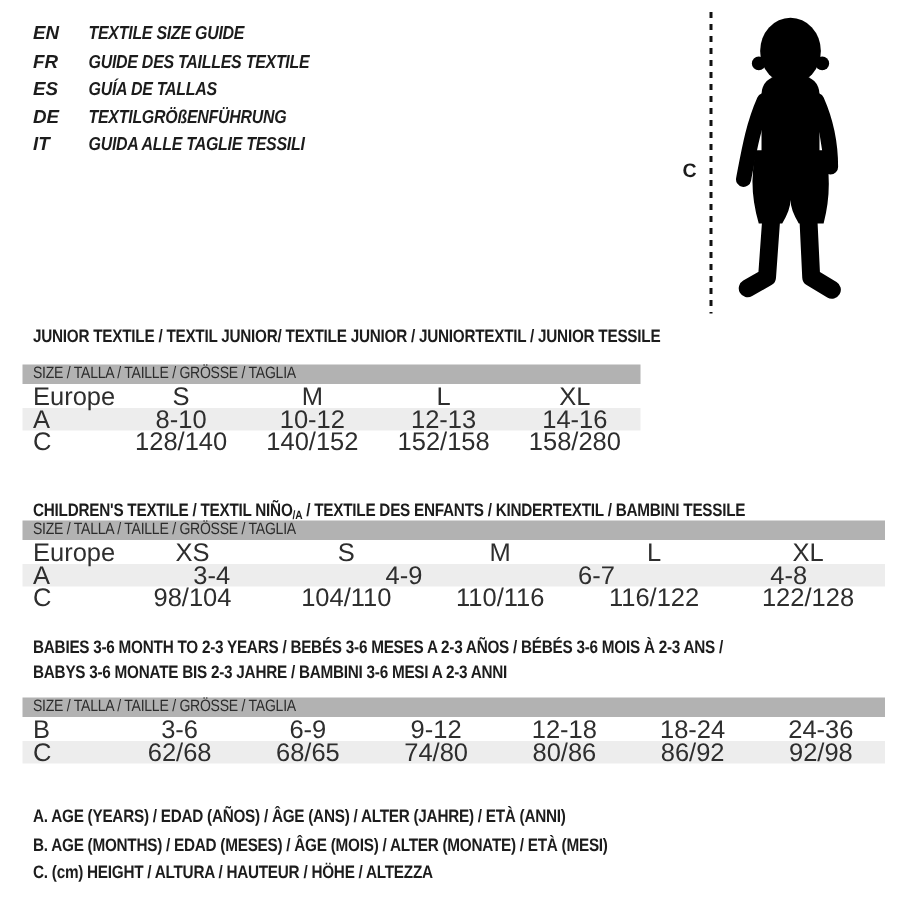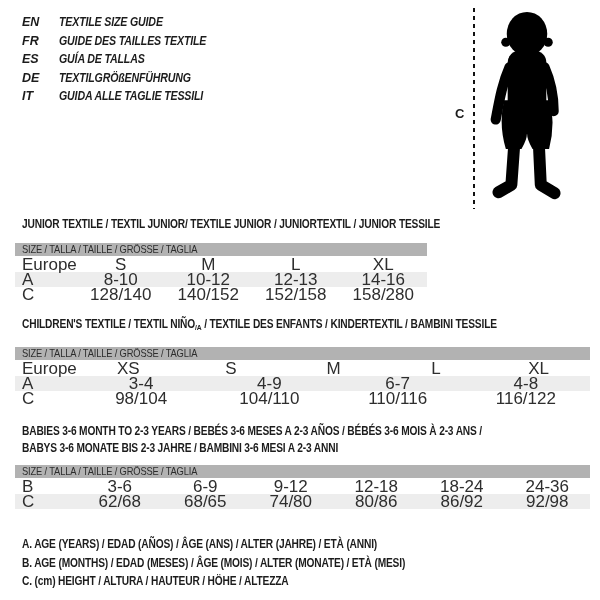--- a/index.html
+++ b/index.html
@@ -179,21 +179,21 @@
     </div>
     <div class="trow">
       <span class="lbl">C</span>
       <span class="val">128/140</span>
       <span class="val">140/152</span>
       <span class="val">152/158</span>
       <span class="val">158/280</span>
     </div>
   </div>
 
-  <div class="tbl-title" style="top:316px;">
+  <div class="tbl-title" style="top:332px;">
     <span class="cx"><span>CHILDREN'S TEXTILE / TEXTIL NIÑO</span><sub>/A</sub><span> / TEXTILE DES ENFANTS / KINDERTEXTIL / BAMBINI TESSILE</span></span>
   </div>
   <div class="tbl" style="top:347px; width:575px;">
     <div class="size-bar">
       <span class="cx">SIZE / TALLA / TAILLE / GRÖSSE / TAGLIA</span>
     </div>
     <div class="trow">
       <span class="lbl">Europe</span>
       <span class="val">XS</span>
       <span class="val">S</span>
@@ -207,20 +207,21 @@
       <span class="val">4-9</span>
       <span class="val">6-7</span>
       <span class="val">4-8</span>
     </div>
     <div class="trow">
       <span class="lbl">C</span>
       <span class="val">98/104</span>
       <span class="val">104/110</span>
       <span class="val">110/116</span>
       <span class="val">116/122</span>
+      <span class="val">122/128</span>
     </div>
   </div>
 
   <div class="tbl-title" style="top:423px;">
     <span class="cx">BABIES 3-6 MONTH TO 2-3 YEARS / BEBÉS 3-6 MESES A 2-3 AÑOS / BÉBÉS 3-6 MOIS À 2-3 ANS /</span><br>
     <span class="cx">BABYS 3-6 MONATE BIS 2-3 JAHRE / BAMBINI 3-6 MESI A 2-3 ANNI</span>
   </div>
   <div class="tbl" style="top:465px; width:575px;">
     <div class="size-bar">
       <span class="cx">SIZE / TALLA / TAILLE / GRÖSSE / TAGLIA</span>

